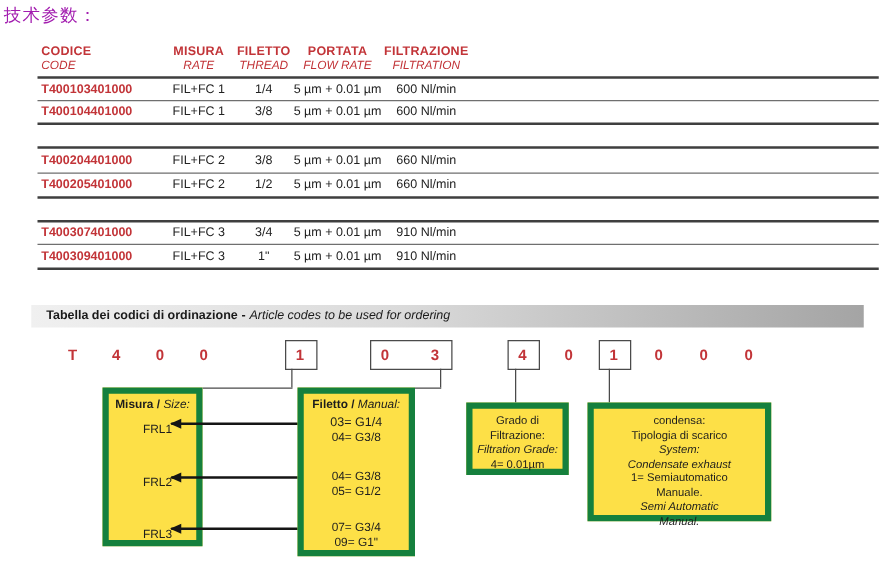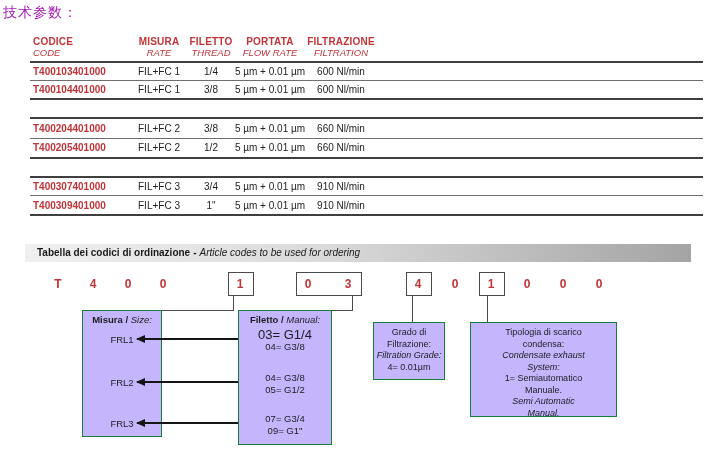--- a/index.html
+++ b/index.html
@@ -30,21 +30,21 @@
   }
   .banner .it{font-weight:bold;}
   .banner .sep{margin:0 3px;font-weight:bold;}
   .banner .en{font-style:italic;}
   
   .code-char{position:absolute;top:277px;width:20px;text-align:center;font-size:12px;
     font-weight:bold;color:var(--red);line-height:14px;}
   .code-box{position:absolute;top:272px;height:22px;border:1px solid #4a4a4a;background:transparent;}
   .conn{position:absolute;background:#4a4a4a;}
   
-  .dbox{position:absolute;border:1px solid #15803d;background:#c4b5fd;box-sizing:border-box;}
+  .dbox{position:absolute;border:5px solid #15803d;background:#fde047;box-sizing:border-box;}
   .dbox .btitle{position:absolute;top:3px;left:0;width:100%;text-align:center;font-size:9.5px;}
   .btitle .it{font-weight:bold;}
   .btitle .en{font-style:italic;}
   .frl{position:absolute;width:44px;text-align:center;font-size:9.5px;line-height:12px;}
   .thr-group{position:absolute;left:0;width:100%;text-align:center;font-size:9.5px;line-height:12px;}
   .cbox-line{display:block;text-align:center;font-size:9px;line-height:11.5px;}
   .cbox-line.en{font-style:italic;}
   .arrow{position:absolute;height:2px;background:#151515;}
   .arrow::before,.arrow::after{content:"";position:absolute;top:-3px;width:0;height:0;
     border-top:4px solid transparent;border-bottom:4px solid transparent;}
@@ -183,44 +183,44 @@
   <div class="arrow" style="left:137px;top:338px;width:116px;"></div>
   <div class="arrow" style="left:137px;top:381px;width:116px;"></div>
   <div class="arrow" style="left:137px;top:422px;width:116px;"></div>
 
   <div class="dbox" style="left:238px;top:310px;width:94px;height:135px;">
     <div class="btitle">
       <span class="it">Filetto /</span>
       <span class="en">Manual:</span>
     </div>
     <div class="thr-group" style="top:18px;">
-      <span class="cbox-line" style="font-size:13px;">03= G1/4</span>
+      <span class="cbox-line" style="font-size:10px;">03= G1/4</span>
       <span class="cbox-line" style="font-size:9.5px;">04= G3/8</span>
     </div>
     <div class="thr-group" style="top:61px;">
       <span class="cbox-line" style="font-size:9.5px;">04= G3/8</span>
       <span class="cbox-line" style="font-size:9.5px;">05= G1/2</span>
     </div>
     <div class="thr-group" style="top:102px;">
       <span class="cbox-line" style="font-size:9.5px;">07= G3/4</span>
       <span class="cbox-line" style="font-size:9.5px;">09= G1"</span>
     </div>
   </div>
 
-  <div class="dbox" style="left:373px;top:322px;width:72px;height:58px;padding-top:4px;">
+  <div class="dbox" style="left:373px;top:322px;width:82px;height:58px;padding-top:4px;">
     <span class="cbox-line">Grado di</span>
     <span class="cbox-line">Filtrazione:</span>
     <span class="cbox-line en">Filtration Grade:</span>
     <span class="cbox-line">4= 0.01µm</span>
   </div>
 
   <div class="dbox" style="left:470px;top:322px;width:147px;height:95px;padding-top:4px;">
+    <span class="cbox-line">condensa:</span>
     <span class="cbox-line">Tipologia di scarico</span>
-    <span class="cbox-line">condensa:</span>
+    <span class="cbox-line en">System:</span>
     <span class="cbox-line en">Condensate exhaust</span>
-    <span class="cbox-line en">System:</span>
     <span class="cbox-line">1= Semiautomatico</span>
     <span class="cbox-line">Manuale.</span>
     <span class="cbox-line en">Semi Automatic</span>
     <span class="cbox-line en">Manual.</span>
   </div>
 
 </div>
 
 </body></html>

